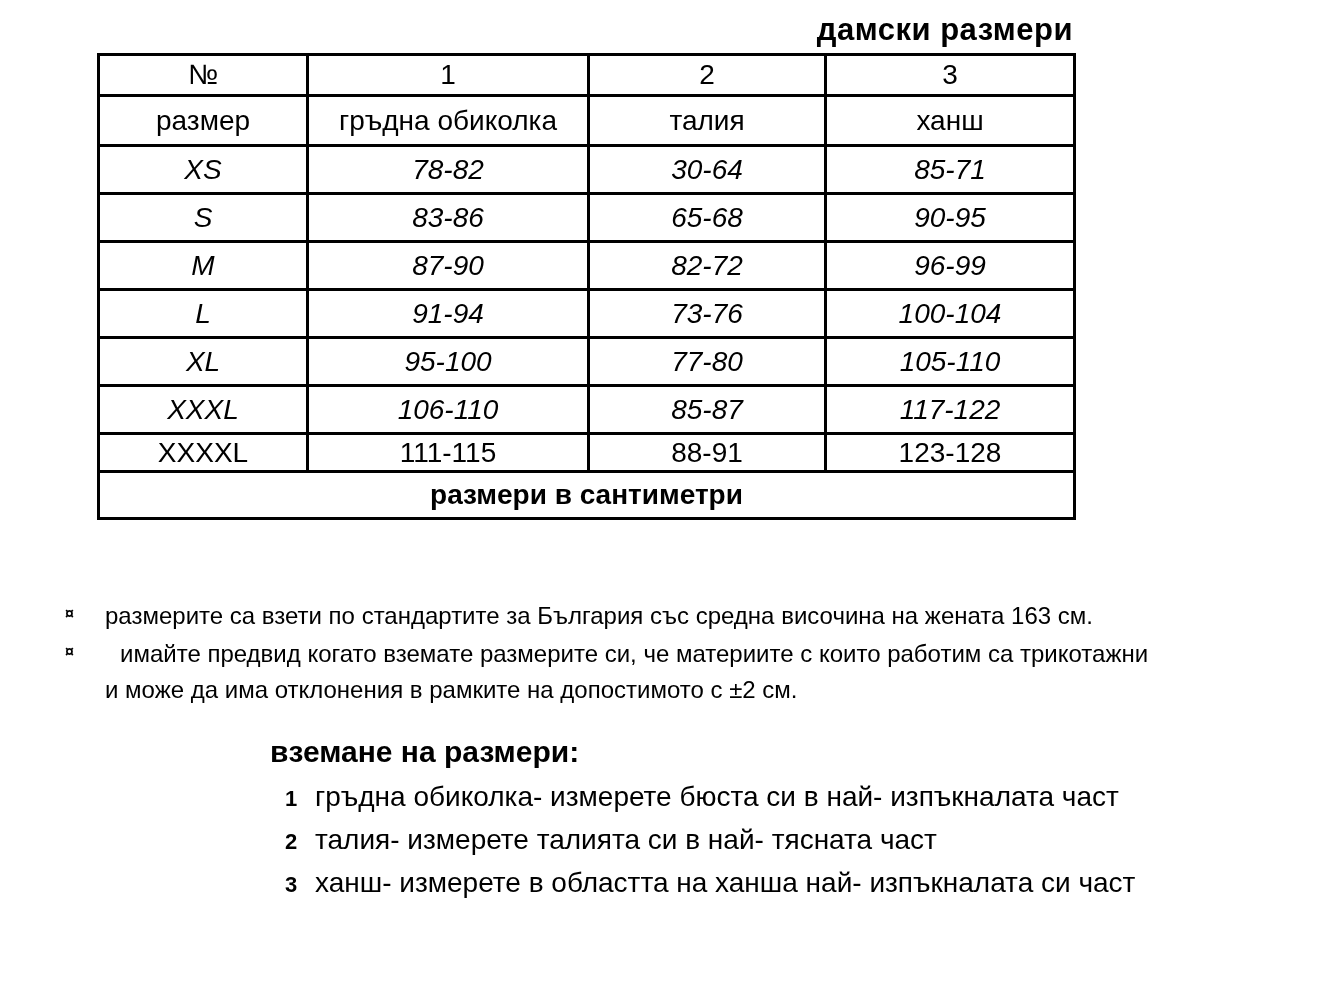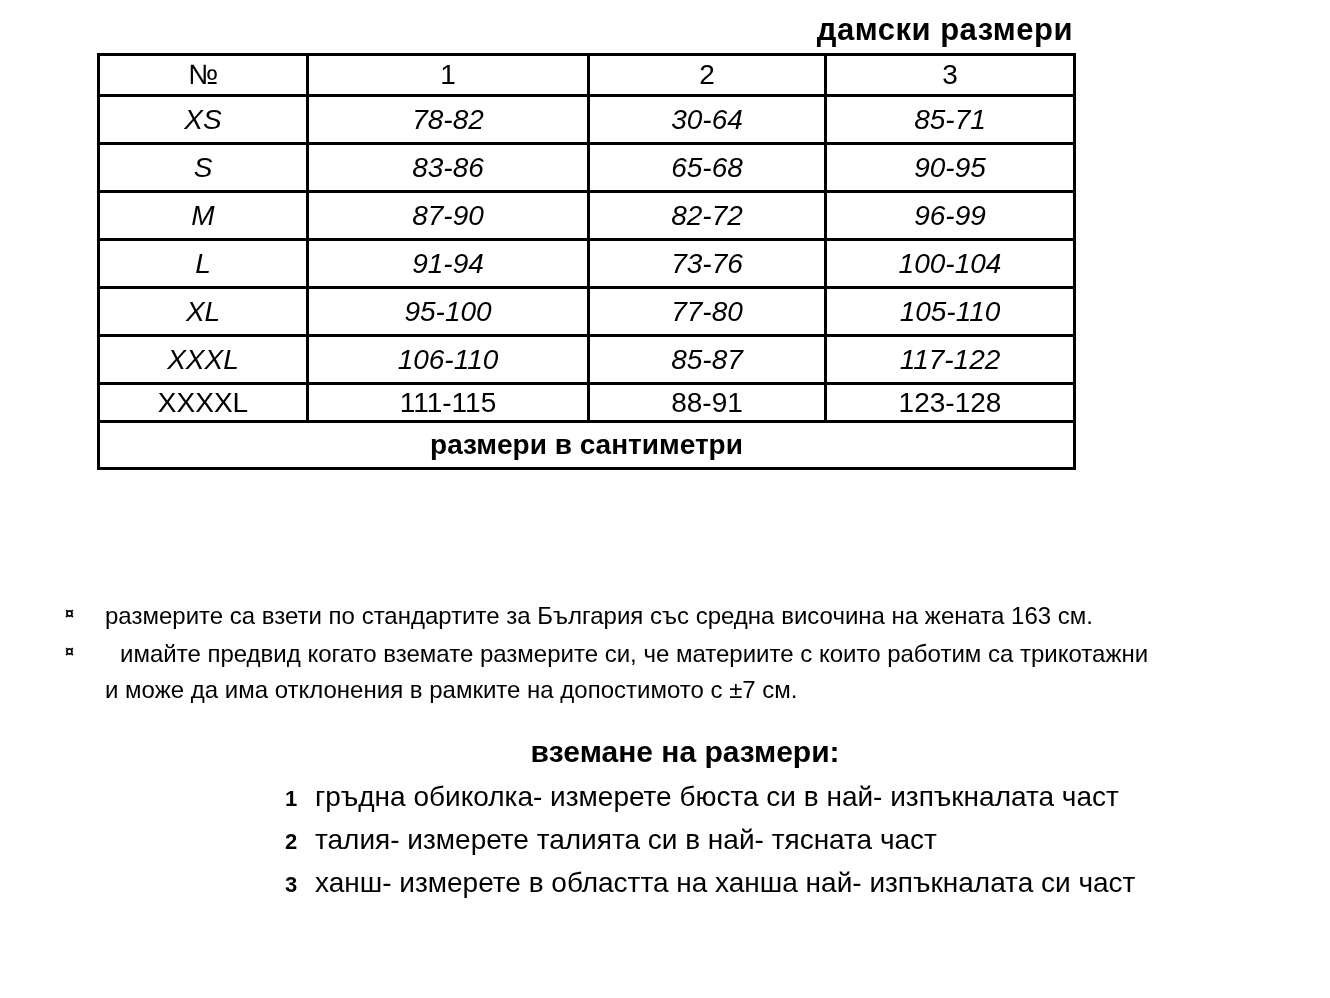--- a/index.html
+++ b/index.html
@@ -62,21 +62,20 @@
     font-size: 24px;
     line-height: 36px;
     white-space: pre-line;
   }
   .note-text.indent-first { text-indent: 15px; }
 
   
   .instructions-heading {
     position: absolute;
     left: 270px; top: 735px; width: 830px;
-    text-align: center;
     font-size: 30px; font-weight: bold;
   }
   .instructions-list {
     position: absolute;
     left: 285px; top: 776px;
   }
   .instruction-item {
     display: flex;
     align-items: baseline;
     line-height: 41px;
@@ -104,20 +103,26 @@
       <col style="width:281px">
       <col style="width:237px">
       <col style="width:249px">
     </colgroup>
     <tbody>
       <tr class="r-head">
         <td>№</td>
         <td>1</td>
         <td>2</td>
         <td>3</td>
+      </tr>
+      <tr class="r-label">
+        <td>размер</td>
+        <td>гръдна обиколка</td>
+        <td>талия</td>
+        <td>ханш</td>
       </tr>
       <tr class="r-data">
         <td>XS</td>
         <td>78-82</td>
         <td>30-64</td>
         <td>85-71</td>
       </tr>
       <tr class="r-data">
         <td>S</td>
         <td>83-86</td>
@@ -162,21 +167,21 @@
 </div>
 
 <div class="notes-list">
   <div class="note-item">
     <span class="bullet-marker">¤</span>
     <div class="note-text">размерите са взети по стандартите за България със средна височина на жената 163 см.</div>
   </div>
   <div class="note-item">
     <span class="bullet-marker">¤</span>
     <div class="note-text indent-first">имайте предвид когато вземате размерите си, че материите с които работим са трикотажни
-и може да има отклонения в рамките на допостимото с ±7 см.</div>
+и може да има отклонения в рамките на допостимото с ±2 см.</div>
   </div>
 </div>
 
 <div class="instructions-heading">вземане на размери:</div>
 
 <div class="instructions-list">
   <div class="instruction-item">
     <span class="instruction-number">1</span>
     <span class="instruction-text">гръдна обиколка- измерете бюста си в най- изпъкналата част</span>
   </div>

